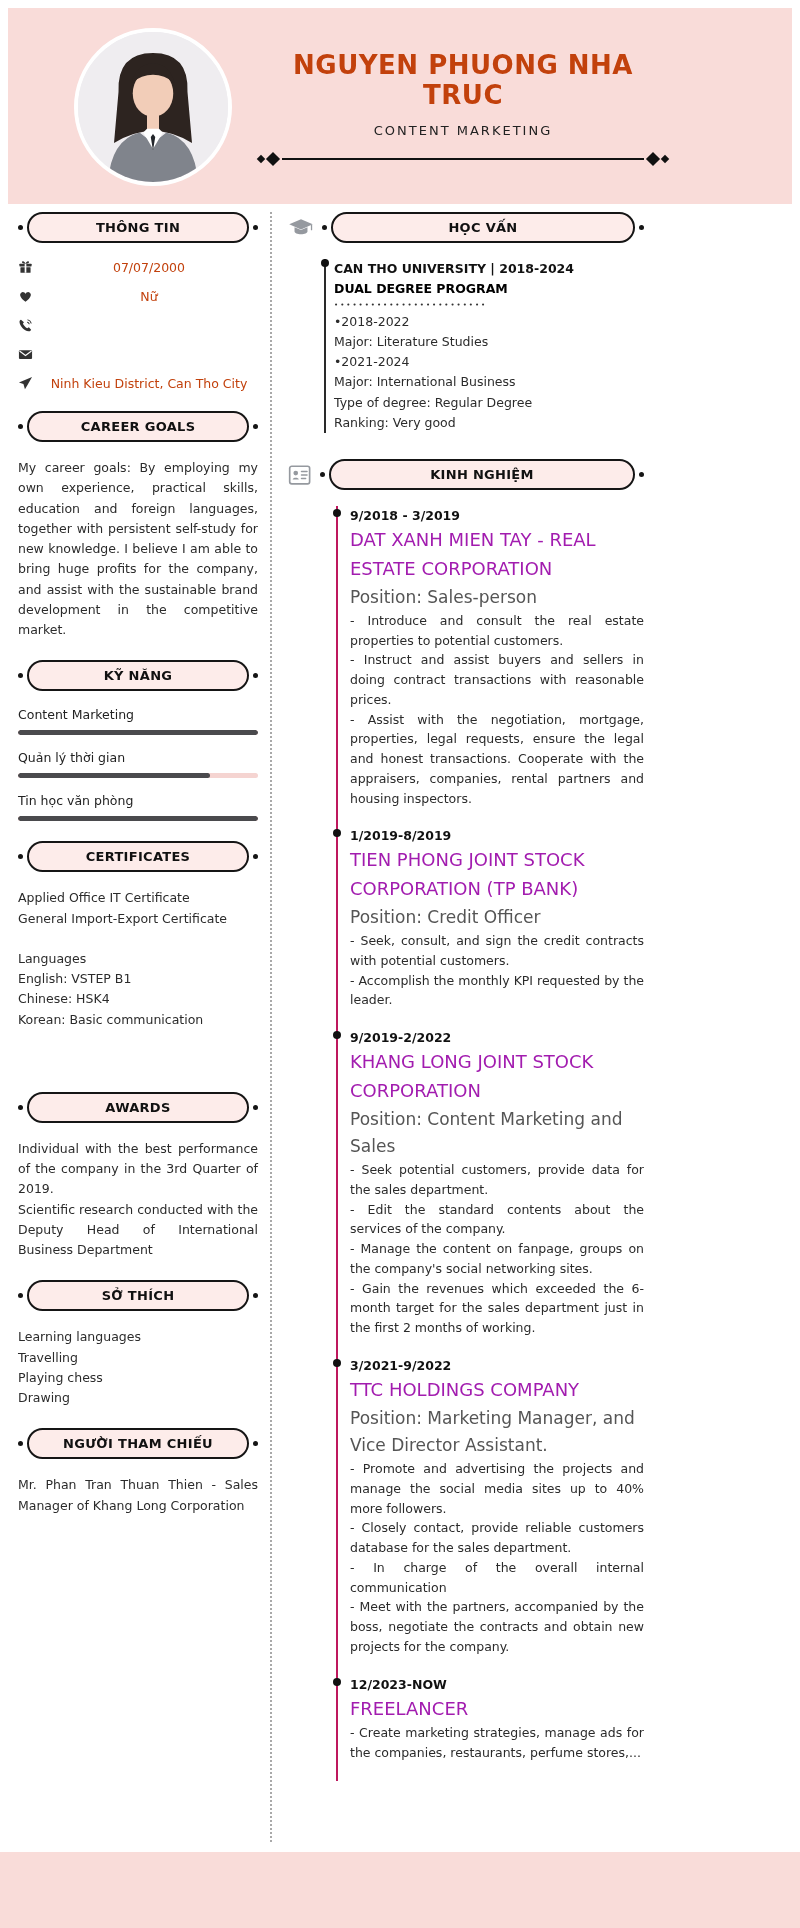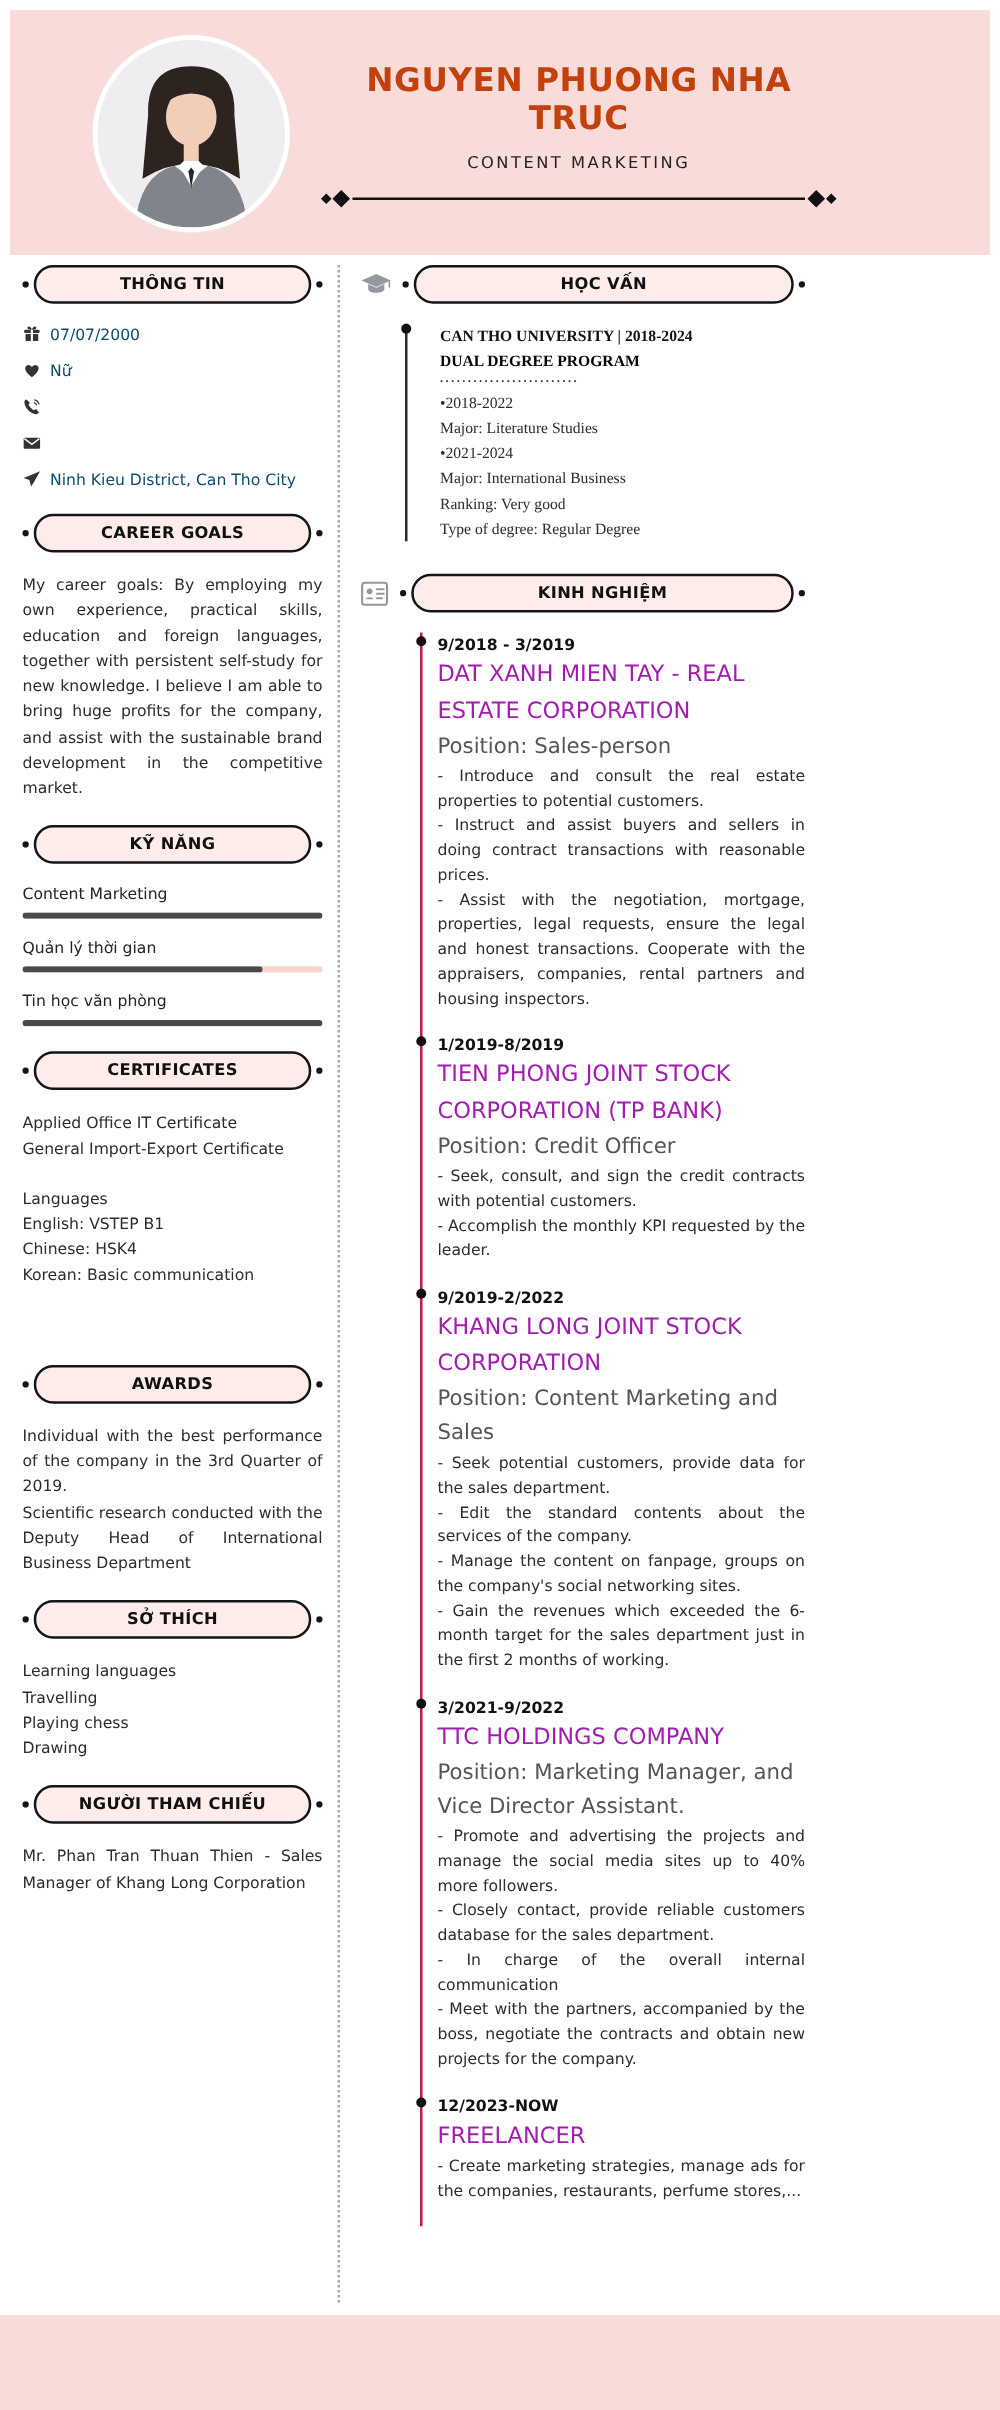--- a/index.html
+++ b/index.html
@@ -44,35 +44,35 @@
     background: #fdeceA; background: #fdecea;
     text-align: center; font-weight: bold; font-size: 13px;
     padding: 6px 4px; color: #111; letter-spacing: .3px;
   }
   .section-icon { flex: 0 0 auto; margin-right: 4px; display: inline-flex; align-items: flex-start; }
 
   
   .section { margin-bottom: 20px; }
   .info-row { display: flex; align-items: center; margin-bottom: 13px; min-height: 16px; }
   .info-icon { width: 22px; flex: 0 0 auto; display: inline-flex; }
-  .info-text { flex: 1; font-size: 12.5px; color: #0c4a6e; }
+  .info-text { flex: 1; text-align: center; font-size: 12.5px; color: #c2410c; }
 
   .para { font-size: 12.5px; line-height: 1.62; text-align: justify; color: #2b2b2b; }
 
   .skill { margin-bottom: 15px; }
   .skill-label { font-size: 12.5px; margin-bottom: 8px; color: #222; }
   .skill-track { height: 5px; border-radius: 3px; background: #f5d4d1; overflow: hidden; }
   .skill-fill { height: 100%; background: #4a4a4d; border-radius: 3px; }
 
   .line-item { font-size: 12.5px; line-height: 1.62; min-height: 20px; color: #2b2b2b; }
   .award-item { font-size: 12.5px; line-height: 1.62; text-align: justify; color: #2b2b2b; }
   .awards-section { margin-top: 62px; }
 
   
-  .edu-block { position: relative; margin-left: 36px; border-left: 2px solid #2a2a2a; padding-left: 26px; margin-bottom: 26px; font-family: Liberation Serif, serif; }
+  .edu-block { position: relative; margin-left: 36px; border-left: 2px solid #2a2a2a; padding-left: 8px; margin-bottom: 26px; }
   .edu-dot { position: absolute; left: -5px; top: 0; width: 8px; height: 8px; background: #111; border-radius: 50%; }
   .edu-school { font-size: 12.5px; font-weight: bold; color: #111; line-height: 1.6; }
   .edu-program { font-size: 12.5px; font-weight: bold; color: #000000; line-height: 1.6; }
   .edu-sep { font-size: 7px; letter-spacing: 2px; color: #333; line-height: 1.8; }
   .edu-line { font-size: 12.5px; line-height: 1.62; color: #2b2b2b; }
 
   .timeline { margin-left: 48px; border-left: 2px solid #be185d; }
   .job { position: relative; padding: 0 0 18px 12px; }
   .tl-dot { position: absolute; left: -5px; top: 3px; width: 8px; height: 8px; background: #111; border-radius: 50%; }
   .job-period { font-size: 12.5px; font-weight: bold; color: #111; line-height: 1.6; }
@@ -275,22 +275,22 @@
         </div>
         <div class="edu-block">
           <span class="edu-dot"></span>
           <div class="edu-school">CAN THO UNIVERSITY | 2018-2024</div>
           <div class="edu-program">DUAL DEGREE PROGRAM</div>
           <div class="edu-sep">•••••••••••••••••••••••••</div>
           <div class="edu-line">•2018-2022</div>
           <div class="edu-line">Major: Literature Studies</div>
           <div class="edu-line">•2021-2024</div>
           <div class="edu-line">Major: International Business</div>
+          <div class="edu-line">Type of degree: Regular Degree</div>
           <div class="edu-line">Ranking: Very good</div>
-          <div class="edu-line">Type of degree: Regular Degree</div>
         </div>
       </div>
 
       <div class="section">
         <div class="pill-row">
           <span class="section-icon">
             <svg class="ic" width="24" height="22" viewBox="0 0 17 16">
               <rect x="1" y="1.6" width="14.5" height="12.8" rx="1.5" fill="#fff" stroke="#95999f" stroke-width="1.2"></rect>
               <circle cx="5.4" cy="6.6" r="1.7" fill="#95999f"></circle>
               <path d="M3.2 11.2 c0-1.6 4.4-1.6 4.4 0 Z" fill="#95999f"></path>

